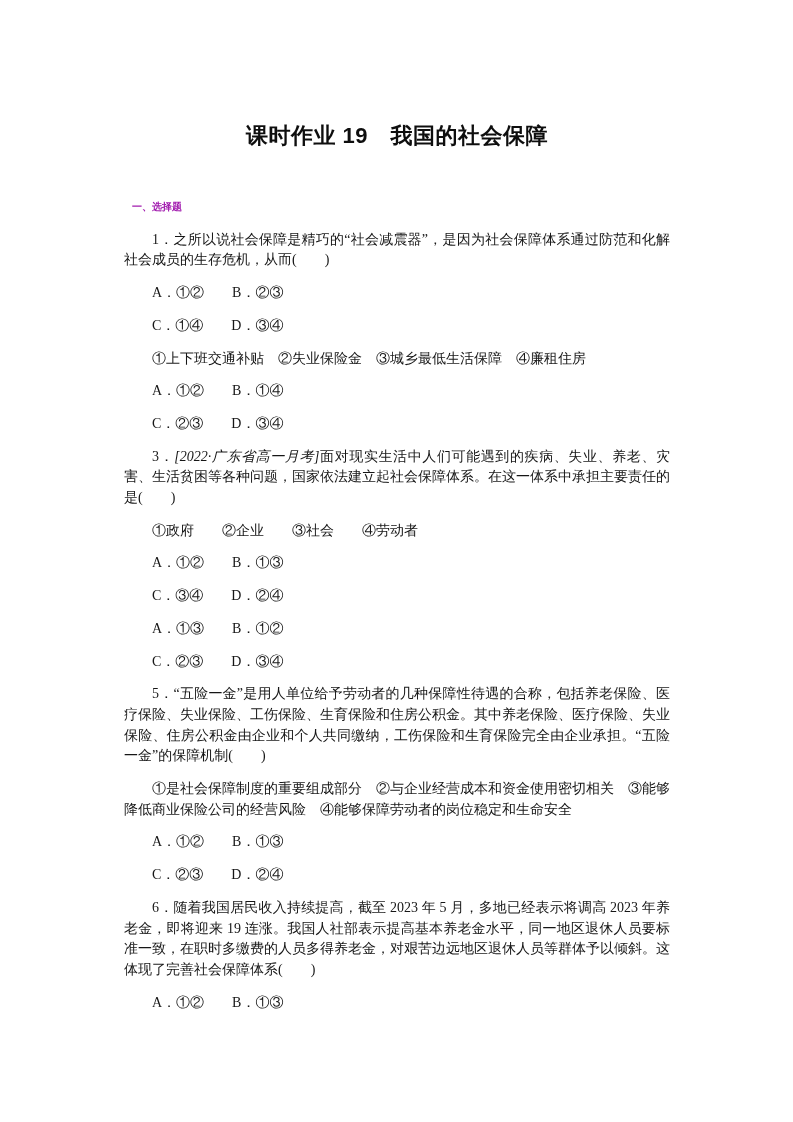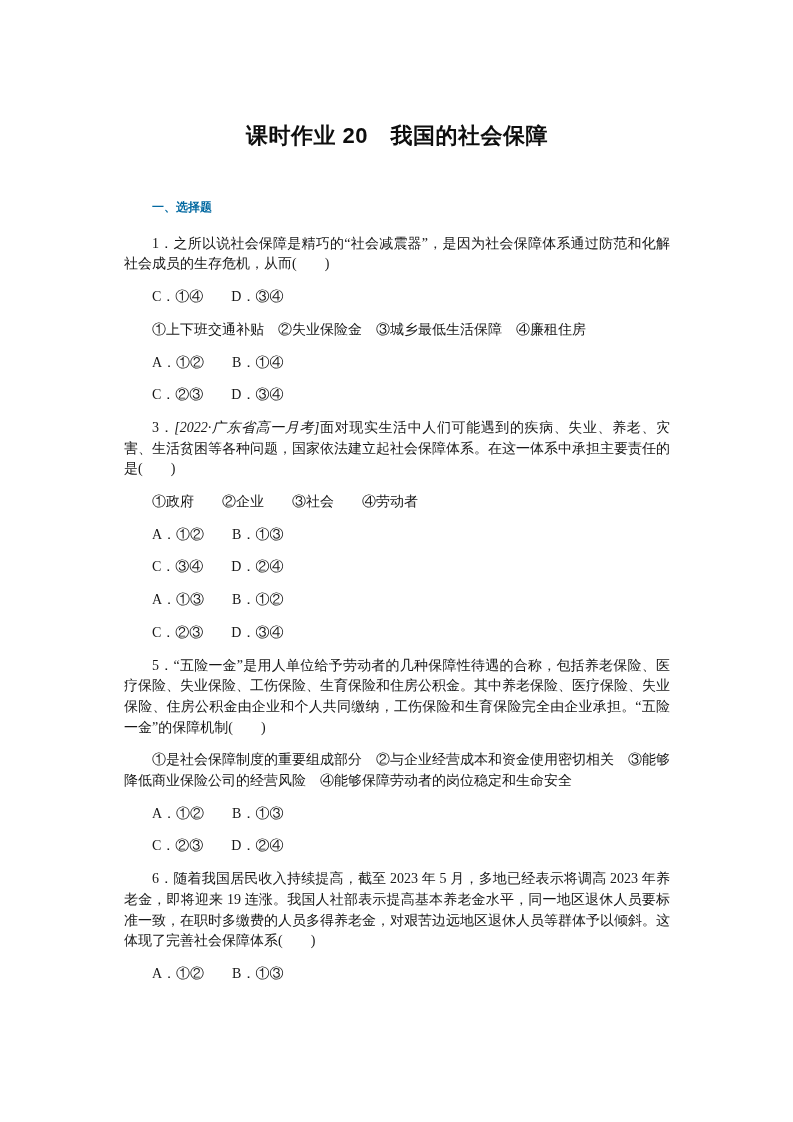--- a/index.html
+++ b/index.html
@@ -11,41 +11,42 @@
     }
     .page{width:793px;height:1122px;box-sizing:border-box;padding:121px 111px 0 112px;}
     .doc-title{
       margin:0 0 46px 0;
       font-family:"Liberation Sans","DejaVu Sans",sans-serif;
       font-size:22px;font-weight:bold;
       text-align:center;letter-spacing:.5px;
       line-height:30px;color:#0e0e0e;
     }
     .section-heading{
-      margin:16px;
+      margin:0;
       font-family:"Liberation Sans","DejaVu Sans",sans-serif;
-      font-weight:bold;font-size:12px;line-height:20.7px;
-      text-indent:2em;color:#0369a1;
+      font-weight:bold;font-size:10px;line-height:20.7px;
+      text-indent:2em;color:#a21caf;
     }
     p.para{margin:12px;font-size:14px;line-height:20.7px;text-align:justify;}
     p.indent{text-indent:2em;}
     p.opt{text-indent:2em;text-align:left;}
     .q-source{font-style:italic;}
   </style>
 </head>
 <body>
 
 <div class="page">
 
-  <h1 class="doc-title">课时作业 20　我国的社会保障</h1>
+  <h1 class="doc-title">课时作业 19　我国的社会保障</h1>
 
   <p class="section-heading">一、选择题</p>
 
   <div>
     <p class="para indent"><span>1．</span><span>之所以说社会保障是精巧的“社会减震器”，是因为社会保障体系通过防范和化解社会成员的生存危机，从而(　　)</span></p>
+    <p class="para opt">A．①②　　B．②③</p>
     <p class="para opt">C．①④　　D．③④</p>
   </div>
 
   <div>
     <p class="para indent">①上下班交通补贴　②失业保险金　③城乡最低生活保障　④廉租住房</p>
     <p class="para opt">A．①②　　B．①④</p>
     <p class="para opt">C．②③　　D．③④</p>
   </div>
 
   <div>

